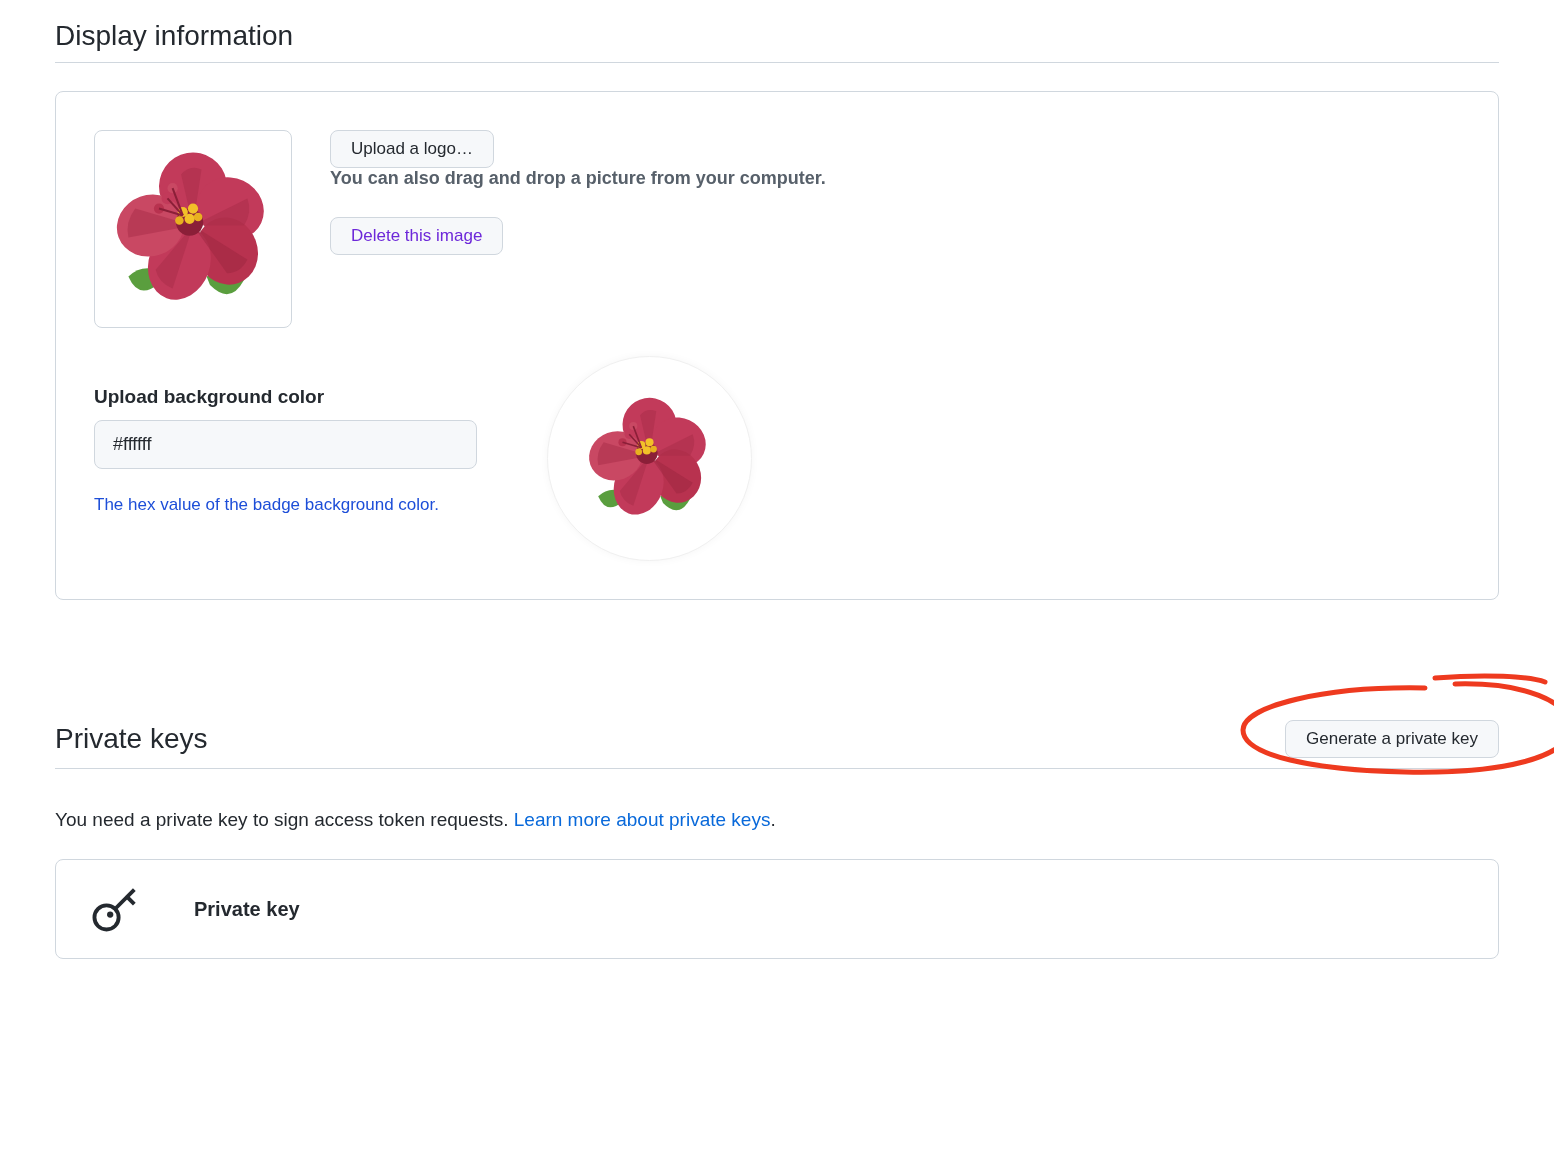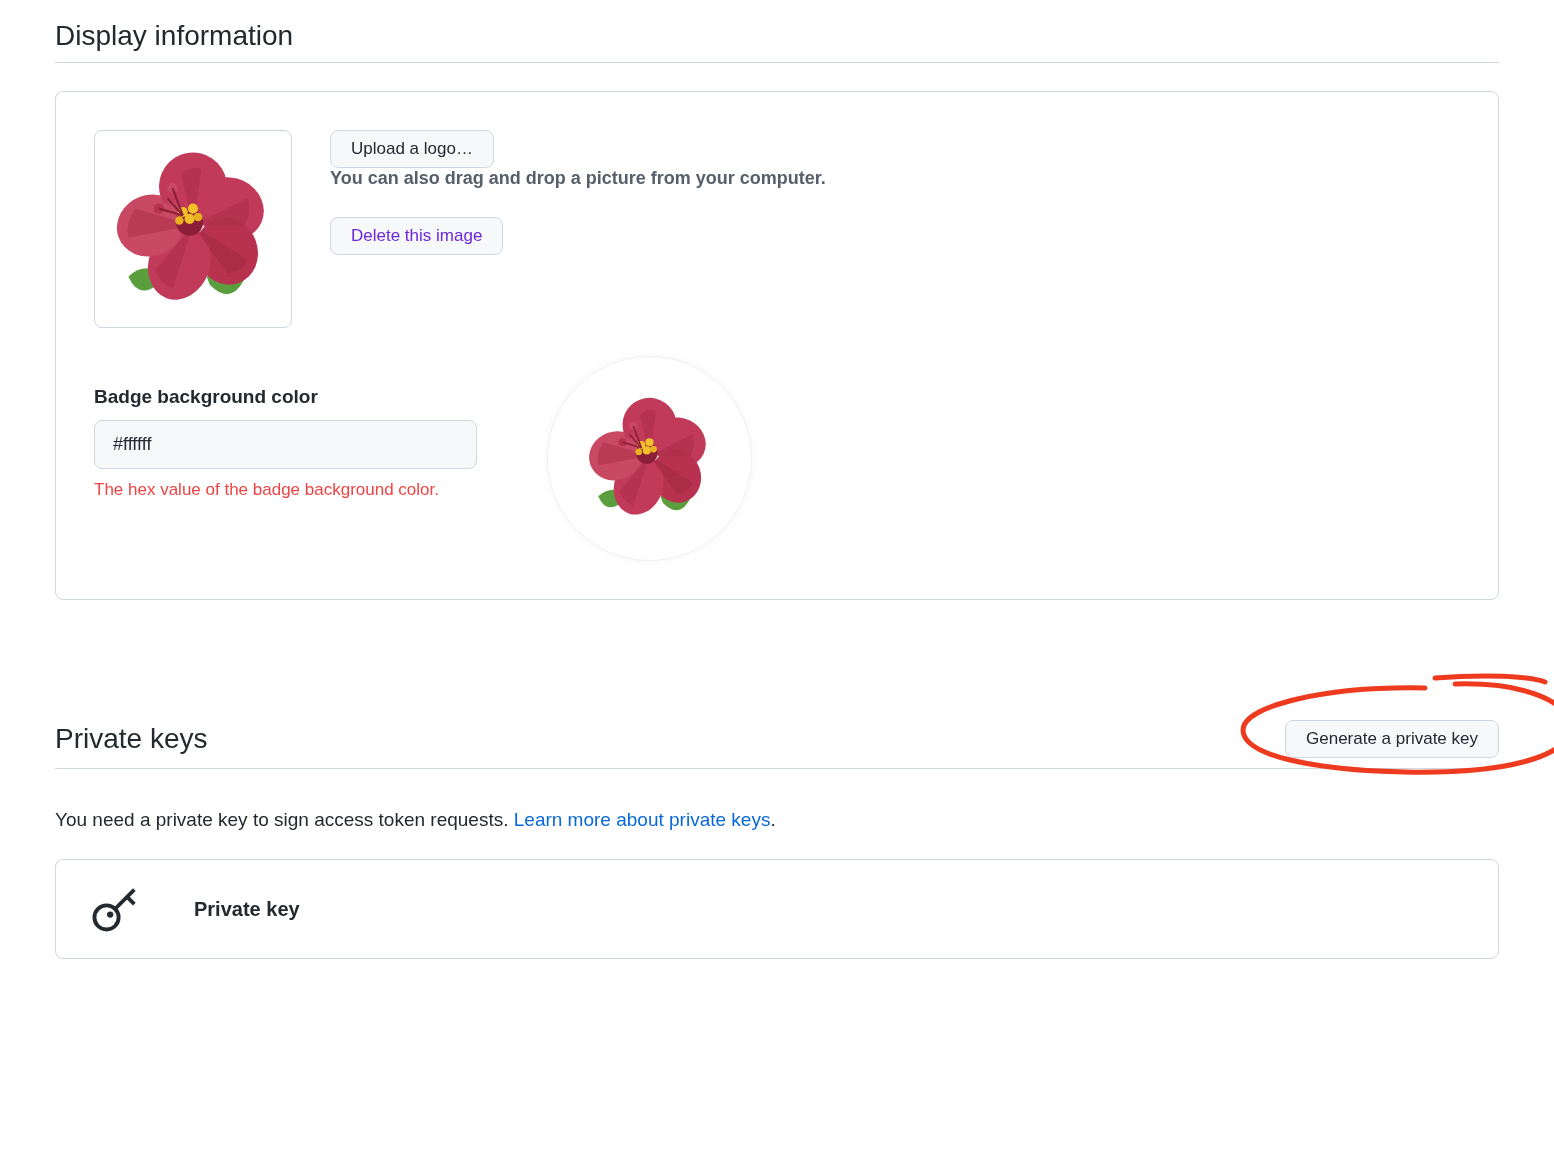--- a/index.html
+++ b/index.html
@@ -92,22 +92,22 @@
       width: 383px;
       padding: 13px 18px;
       font-size: 18px;
       border: 1px solid #d0d7de;
       border-radius: 8px;
       background: #f6f8fa;
       color: #24292f;
     }
     .field-hint {
       font-size: 17px;
-      color: #ef4444;
-      margin-top: 11px;
+      color: #1d4ed8;
+      margin-top: 26px;
     }
     .badge-preview {
       width: 205px;
       height: 205px;
       border-radius: 50%;
       background: #ffffff;
       border: 1px solid #f0f0f0;
       box-shadow: 0 0 8px rgba(0,0,0,0.04);
       display: flex;
       align-items: center;
@@ -219,21 +219,21 @@
       </div>
       <div class="logo-actions">
         <button class="btn">Upload a logo…</button>
         <div class="hint-text">You can also drag and drop a picture from your computer.</div>
         <button class="btn btn-danger" style="margin-top:28px">Delete this image</button>
       </div>
     </div>
 
     <div class="badge-row">
       <div class="badge-left">
-        <div class="field-label">Badge background color</div>
+        <div class="field-label">Upload background color</div>
         <input class="text-input" value="#ffffff" style="">
         <div class="field-hint">The hex value of the badge background color.</div>
       </div>
       <div class="badge-preview">
         <svg viewBox="0 0 100 100">
           <path d="M30 82 Q18 92 12 78 Q20 70 32 75 Z" fill="#5a9e3e"></path>
           <path d="M60 83 Q72 95 80 80 Q70 72 58 78 Z" fill="#5a9e3e"></path>
           <ellipse cx="50" cy="25" rx="20" ry="20" fill="#c23a5a" transform="rotate(-10 50 25)"></ellipse>
           <ellipse cx="72" cy="38" rx="20" ry="18" fill="#c23a5a" transform="rotate(25 72 38)"></ellipse>
           <ellipse cx="70" cy="63" rx="20" ry="18" fill="#b8324f" transform="rotate(70 70 63)"></ellipse>

